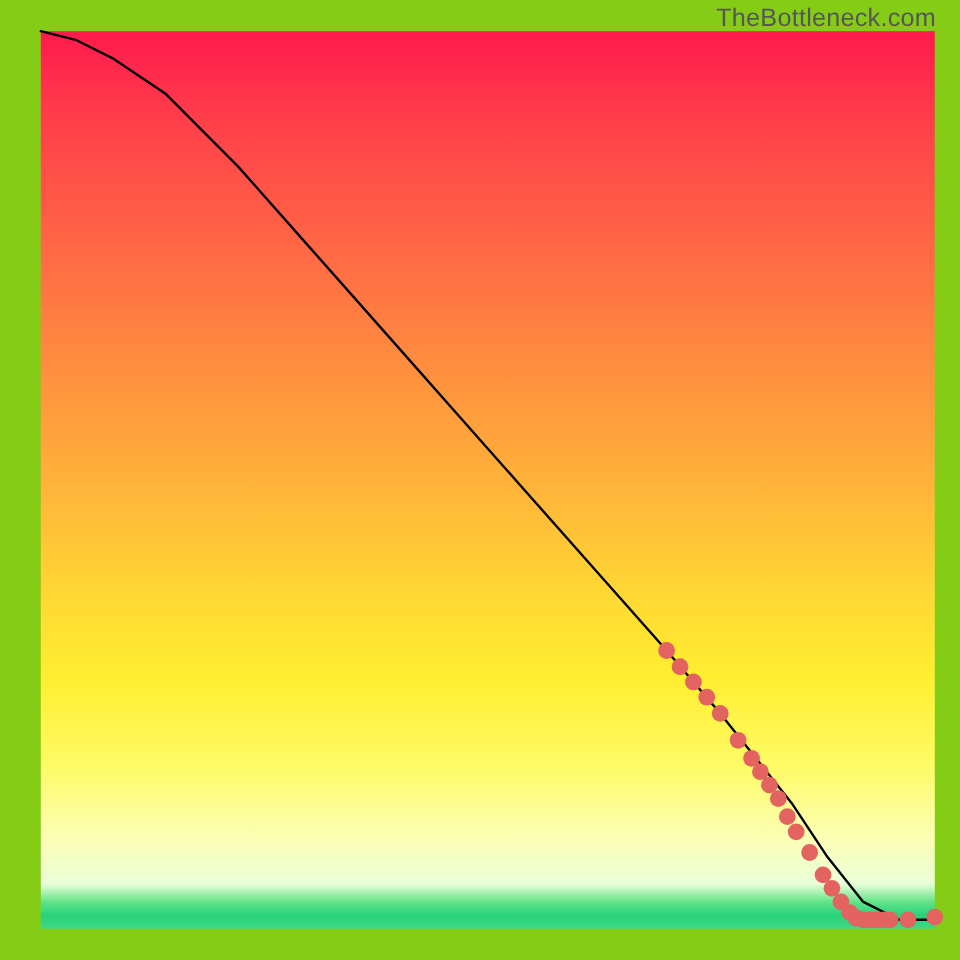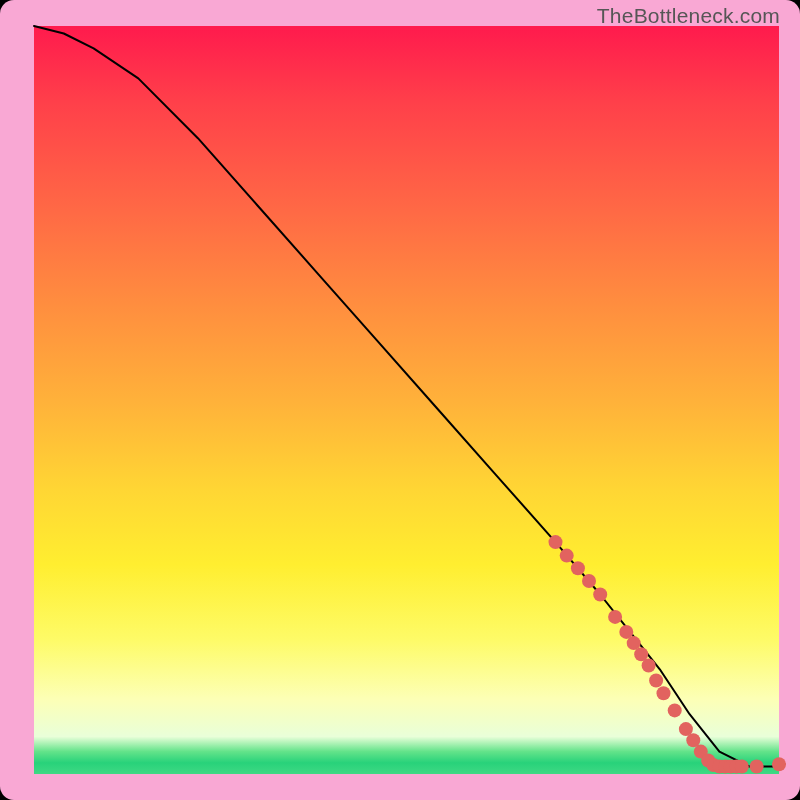--- a/index.html
+++ b/index.html
@@ -8,22 +8,21 @@
     width: 800px;
     height: 800px;
     background: #000;
     overflow: hidden;
     font-family: Arial, Helvetica, sans-serif;
   }
   .frame {
     position: relative;
     width: 800px;
     height: 800px;
-    background: #f9a8d4;
-    border-radius: 14px;
+    background: #84cc16;
   }
   .plot {
     position: absolute;
     left: 34px;
     top: 26px;
     width: 745px;
     height: 748px;
     
     background: linear-gradient(
       to bottom,

